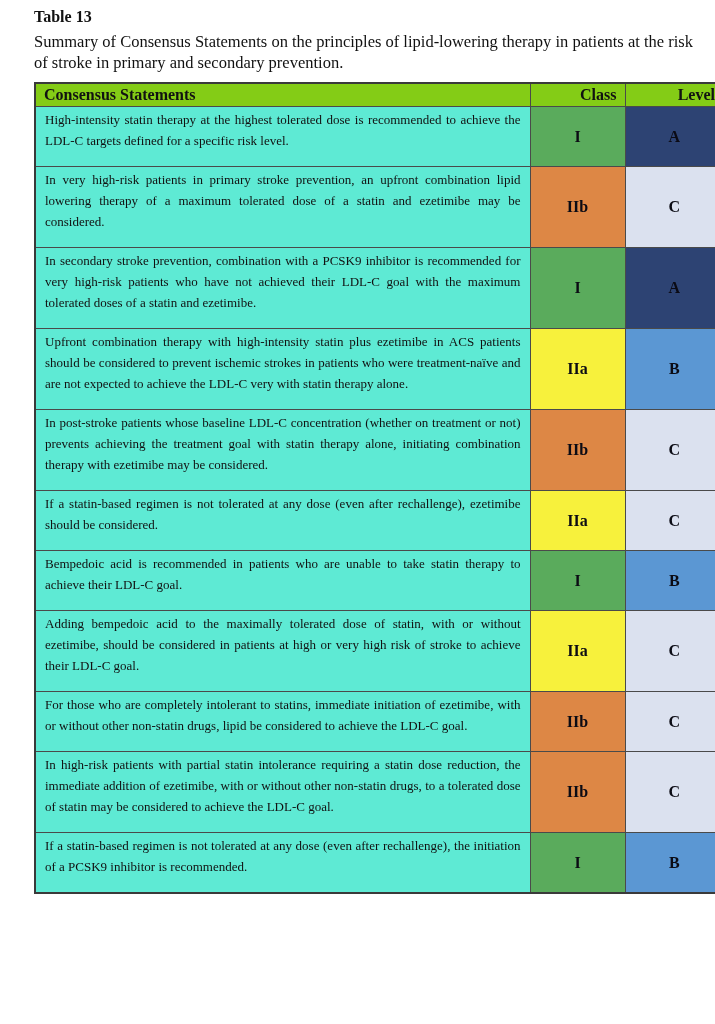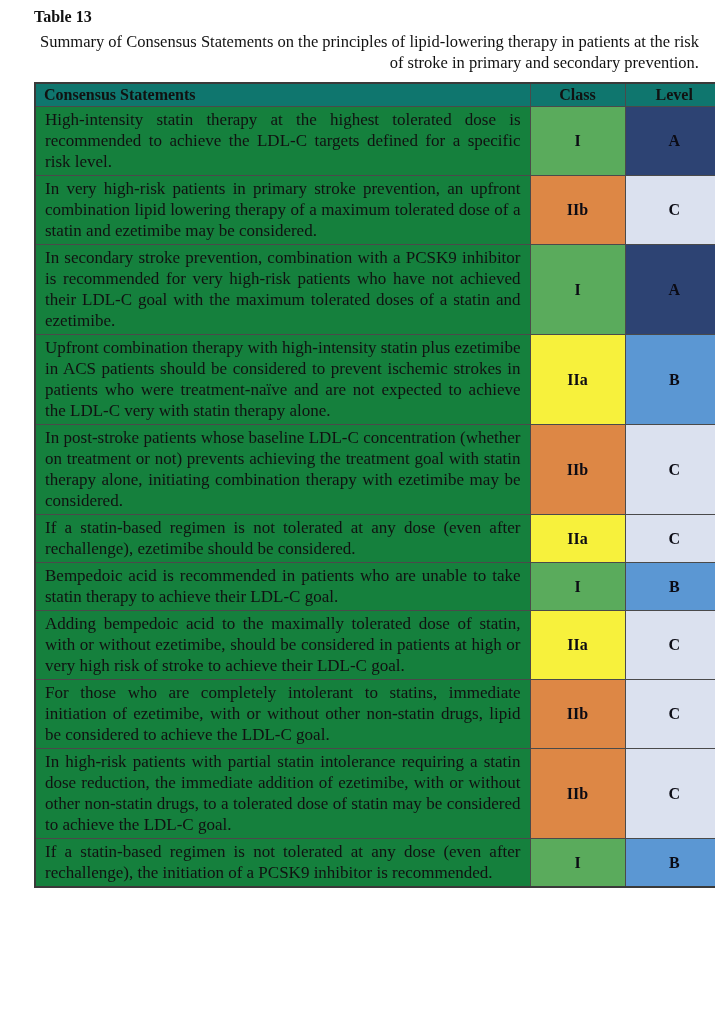--- a/index.html
+++ b/index.html
@@ -21,49 +21,48 @@
   .doc-title {
     font-size: 16px;
     font-weight: bold;
     margin: 0 0 5px 0;
     line-height: 1.2;
   }
   .doc-caption {
     font-size: 16.5px;
     margin: 0 0 9px 0;
     line-height: 1.28;
-    text-align: right;
   }
   table.consensus {
     border-collapse: collapse;
     table-layout: fixed;
     width: 689px;
     border: 2px solid #3a3a3a;
   }
   col.col-statement { width: 495px; }
   col.col-class     { width: 95px;  }
   col.col-level     { width: 99px;  }
   th, td {
     border: 1px solid #4a4a4a;
   }
   th {
     font-size: 16px;
     font-weight: bold;
     padding: 2px 8px;
-    background: #0f766e;
+    background: #84cc16;
   }
   th.h-statement { text-align: left; }
-  th.h-class, th.h-level { text-align: center; font-family: Liberation Serif, serif; }
+  th.h-class, th.h-level { text-align: right; font-family: Liberation Serif, serif; }
   td.statement {
-    font-size: 17px;
+    font-size: 13px;
     line-height: 21px;
-    padding: 2px 9px 3px 9px;
+    padding: 2px 9px 15px 9px;
     text-align: justify;
     vertical-align: top;
-    background: #15803d;
+    background: #5eead4;
   }
   td.grade {
     text-align: center;
     vertical-align: middle;
     font-size: 16px;
     font-weight: bold;
     color: #0b0b14;
     padding: 0;
   }
 </style>

